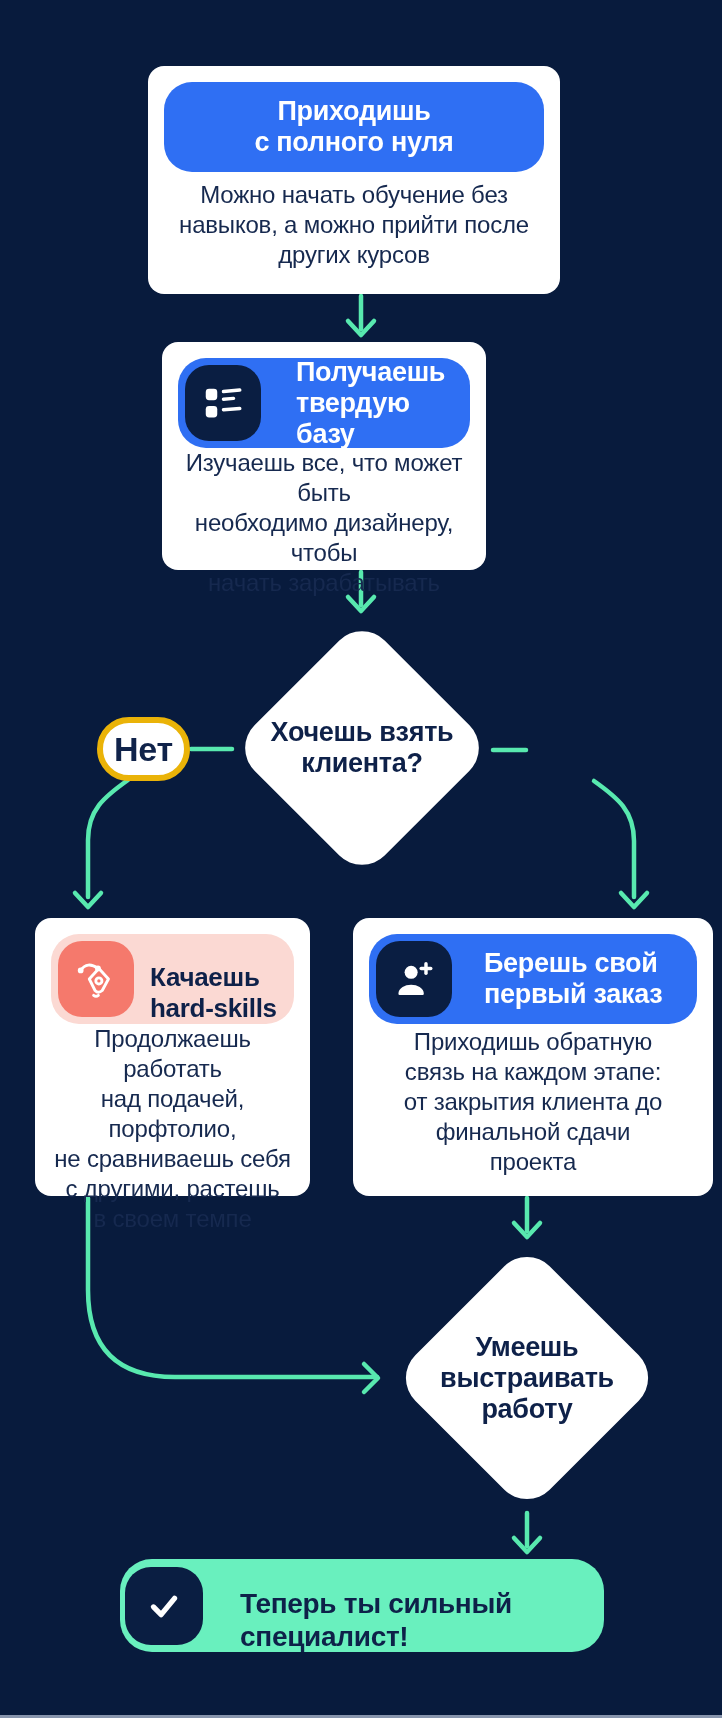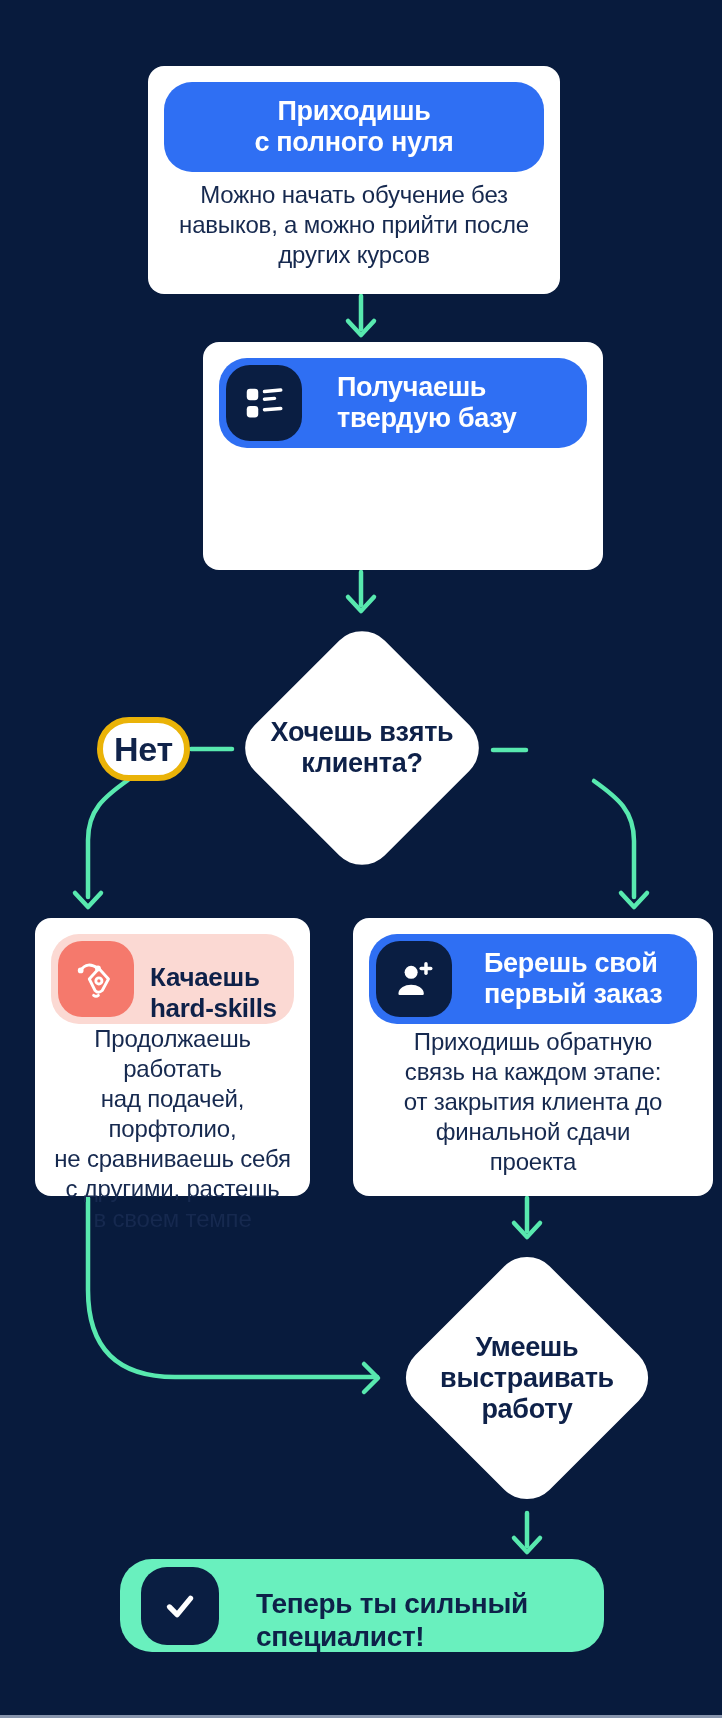--- a/index.html
+++ b/index.html
@@ -71,28 +71,28 @@
     border:6px solid #eab308;border-radius:34px;
     box-sizing:border-box;
     display:flex;align-items:center;justify-content:center;
     font-weight:700;font-size:34px;letter-spacing:-0.3px;color:#10234A;
   }
   #pill-no{left:97px;top:717px;width:93px;height:64px;}
   #pill-yes{left:527px;top:718px;width:94px;height:66px;}
 
   
   #card-start{left:148px;top:66px;width:412px;height:228px;}
-  #card-base{left:162px;top:342px;width:400px;height:228px;margin-left:41px;}
+  #card-base{left:162px;top:342px;width:324px;height:228px;}
   #card-no{left:35px;top:918px;width:275px;height:278px;}
   #card-yes{left:353px;top:918px;width:360px;height:278px;}
 
   #card-final{
     position:absolute;left:120px;top:1559px;width:484px;height:93px;
     background:#69F0BE;border-radius:32px;box-sizing:border-box;
-    padding:21px;display:flex;align-items:center;
+    padding:5px;display:flex;align-items:center;
   }
   #card-final .icon-box{width:78px;height:78px;border-radius:26px;}
   #card-final .card-title{margin-left:37px;font-size:28px;line-height:33px;}
 
   .m35{margin-left:35px;}
   .m32{margin-left:32px;}
   .m16{margin-left:16px;}
 
   .bottom-strip{
     position:absolute;left:0;right:0;bottom:0;height:3px;
@@ -151,20 +151,23 @@
           <g stroke="#fff" stroke-width="3.6" stroke-linecap="round">
             <path d="M24.5 12 L41.5 10.5"></path>
             <path d="M24.5 20 L35 19.2"></path>
             <path d="M24.5 31 L41.5 29.8"></path>
           </g>
         </svg>
       </div>
       <div class="card-title title-white left m35">Получаешь
 твердую базу</div>
     </div>
+    <div class="card-body">Изучаешь все, что может быть
+необходимо дизайнеру, чтобы
+начать зарабатывать</div>
   </div>
 
   <div class="diamond" id="diamond-client">
     <div class="diamond-label">Хочешь взять
 клиента?</div>
   </div>
 
   <div class="pill" id="pill-no">Нет</div>
 
   <div class="card" id="card-no">

